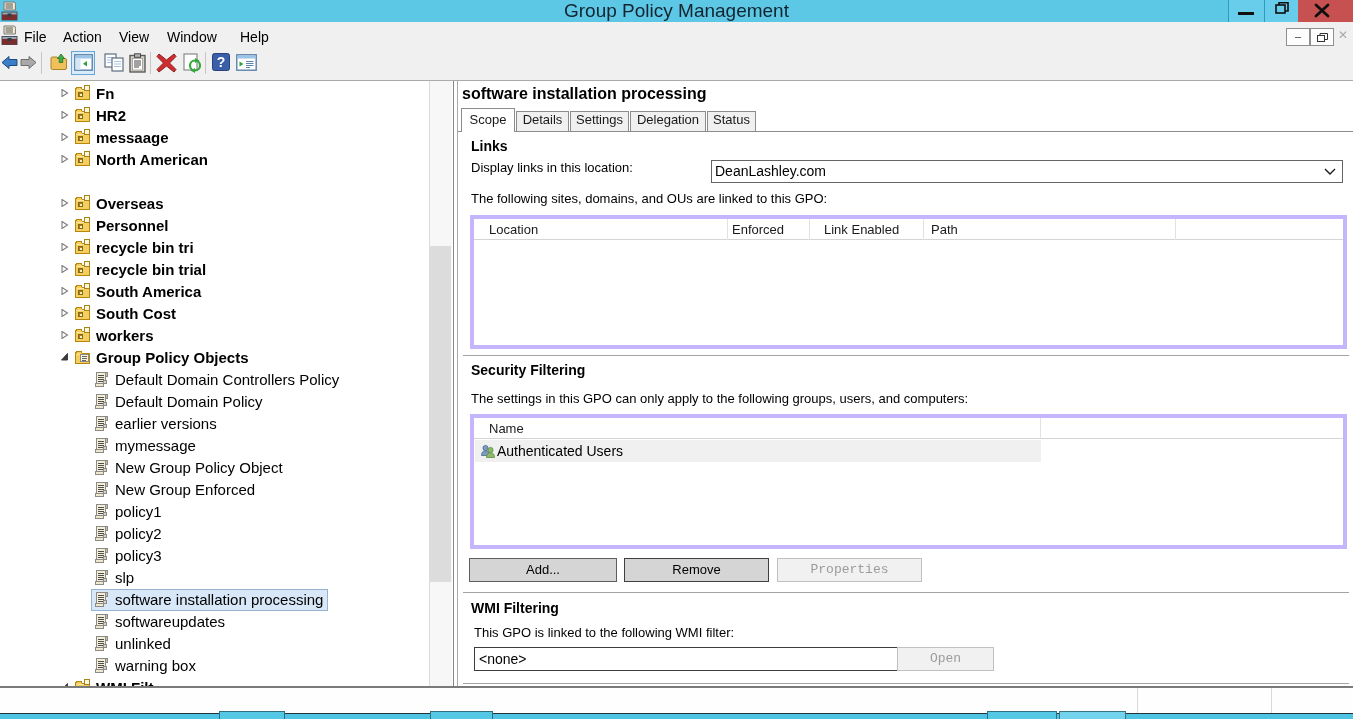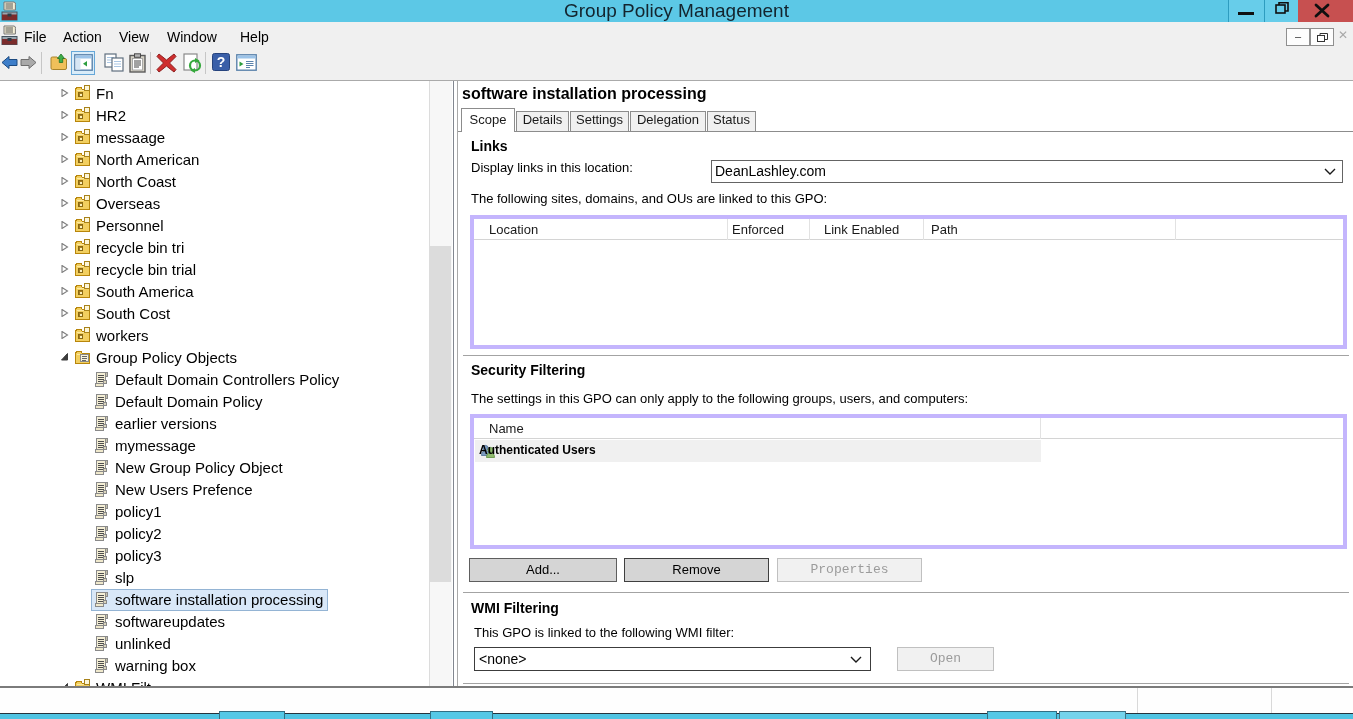--- a/index.html
+++ b/index.html
@@ -23,21 +23,21 @@
 
 
 #toolbar { left:0; top:47px; width:1353px; height:34px; background:#f0f0f0; border-bottom:1px solid #aaa; }
 .tsep { top:5px; width:1px; height:22px; background:#c6c6c6; }
 
 
 #treepane { left:0; top:82px; width:429px; height:605px; background:#fff; overflow:hidden; }
 .tr,.trg { position:absolute; left:0; width:429px; height:22px; white-space:nowrap; font-size:15px; color:#000; }
 .tr .ex { position:absolute; left:61px; top:7px; }
 .tr .ic { position:absolute; left:75px; top:3px; }
-.tr span { position:absolute; left:96px; top:3px; }
+.tr span { position:absolute; left:96px; top:3px;font-weight:bold; }
 .trg .ic { position:absolute; left:94px; top:4px; }
 .trg span { position:absolute; left:115px; top:3px; }
 #selrow { position:absolute; left:91px; top:1px; width:237px; height:22px; background:#d9e8f8; border:1px solid #94b4d4; }
 
 
 #sbar { left:429px; top:81px; width:23px; height:606px; background:#f7f7f7; border-left:1px solid #dcdcdc; }
 #sthumb { left:430px; top:246px; width:21px; height:336px; background:#dcdcdc; }
 
 
 #splitline { left:453px; top:81px; width:1px; height:606px; background:#828790; }
@@ -242,29 +242,20 @@
       </div>
 <div class="tr" style="top:66px">
         <svg class="ex" width="8" height="8">
           <use href="#i-exp"></use>
         </svg>
         <svg class="ic" width="16" height="16">
           <use href="#i-fold"></use>
         </svg>
         <span>North American</span>
       </div>
-<div class="tr" style="top:88px">
-        <svg class="ex" width="8" height="8">
-          <use href="#i-exp"></use>
-        </svg>
-        <svg class="ic" width="16" height="16">
-          <use href="#i-fold"></use>
-        </svg>
-        <span>North Coast</span>
-      </div>
 <div class="tr" style="top:110px">
         <svg class="ex" width="8" height="8">
           <use href="#i-exp"></use>
         </svg>
         <svg class="ic" width="16" height="16">
           <use href="#i-fold"></use>
         </svg>
         <span>Overseas</span>
       </div>
 <div class="tr" style="top:132px">
@@ -357,21 +348,21 @@
 <div class="trg" style="top:374px">
         <svg class="ic" width="15" height="15">
           <use href="#i-scroll"></use>
         </svg>
         <span>New Group Policy Object</span>
       </div>
 <div class="trg" style="top:396px">
         <svg class="ic" width="15" height="15">
           <use href="#i-scroll"></use>
         </svg>
-        <span>New Users Prefence</span>
+        <span>New Group Enforced</span>
       </div>
 <div class="trg" style="top:418px">
         <svg class="ic" width="15" height="15">
           <use href="#i-scroll"></use>
         </svg>
         <span>policy1</span>
       </div>
 <div class="trg" style="top:440px">
         <svg class="ic" width="15" height="15">
           <use href="#i-scroll"></use>
@@ -469,33 +460,33 @@
 
   <div class="abs lv" style="left:12px;top:333px;width:877px;height:135px;">
     <div class="lvhead">
       <span style="position:absolute;left:15px;top:3px;">Name</span>
       <div style="position:absolute;left:566px;top:0;width:1px;height:21px;background:#e2e2e2;"></div>
     </div>
     <div style="position:absolute;left:1px;top:22px;width:566px;height:22px;background:#f0f0f0;">
       <svg style="position:absolute;left:6px;top:4px;" width="14" height="14">
             <use href="#i-users"></use>
           </svg>
-      <span style="position:absolute;left:4px;top:3px;font-size:12px;font-weight:bold;">Authenticated Users</span>
+      <span style="position:absolute;left:22px;top:3px;font-size:14px;">Authenticated Users</span>
     </div>
   </div>
 
   <div class="abs btn btn-n" style="left:11px;top:477px;width:148px;height:24px;line-height:22px;">Add...</div>
   <div class="abs btn btn-n" style="left:166px;top:477px;width:145px;height:24px;line-height:22px;border-color:#3f3f3f;">Remove</div>
   <div class="abs btn btn-d" style="left:319px;top:477px;width:145px;height:24px;line-height:22px;">Properties</div>
 
   <div class="abs groove" style="left:5px;top:511px;width:886px;"></div>
 
   <div class="abs bold" style="left:13px;top:519px;font-size:14px;">WMI Filtering</div>
   <div class="abs t12" style="left:16px;top:544px;">This GPO is linked to the following WMI filter:</div>
-  <div class="combo" style="left:16px;top:566px;width:397px;height:24px;border:1px solid #3c3c3c;">
+  <div class="combo" style="left:16px;top:566px;width:466px;height:24px;border:1px solid #3c3c3c;">
     <span style="position:absolute;left:4px;top:3px;">&lt;none&gt;</span>
     <svg style="position:absolute;right:8px;top:8px;" width="12" height="8">
           <path d="M1 1 L6 6 L11 1" fill="none" stroke="#1a1a1a" stroke-width="1.4"></path>
         </svg>
   </div>
   <div class="abs btn btn-d" style="left:439px;top:566px;width:97px;height:24px;line-height:22px;">Open</div>
   <div class="abs groove" style="left:5px;top:602px;width:886px;"></div>
 </div>
 
 <div class="abs" style="left:0;top:686px;width:1353px;height:2px;background:#7b7b7b;"></div>

